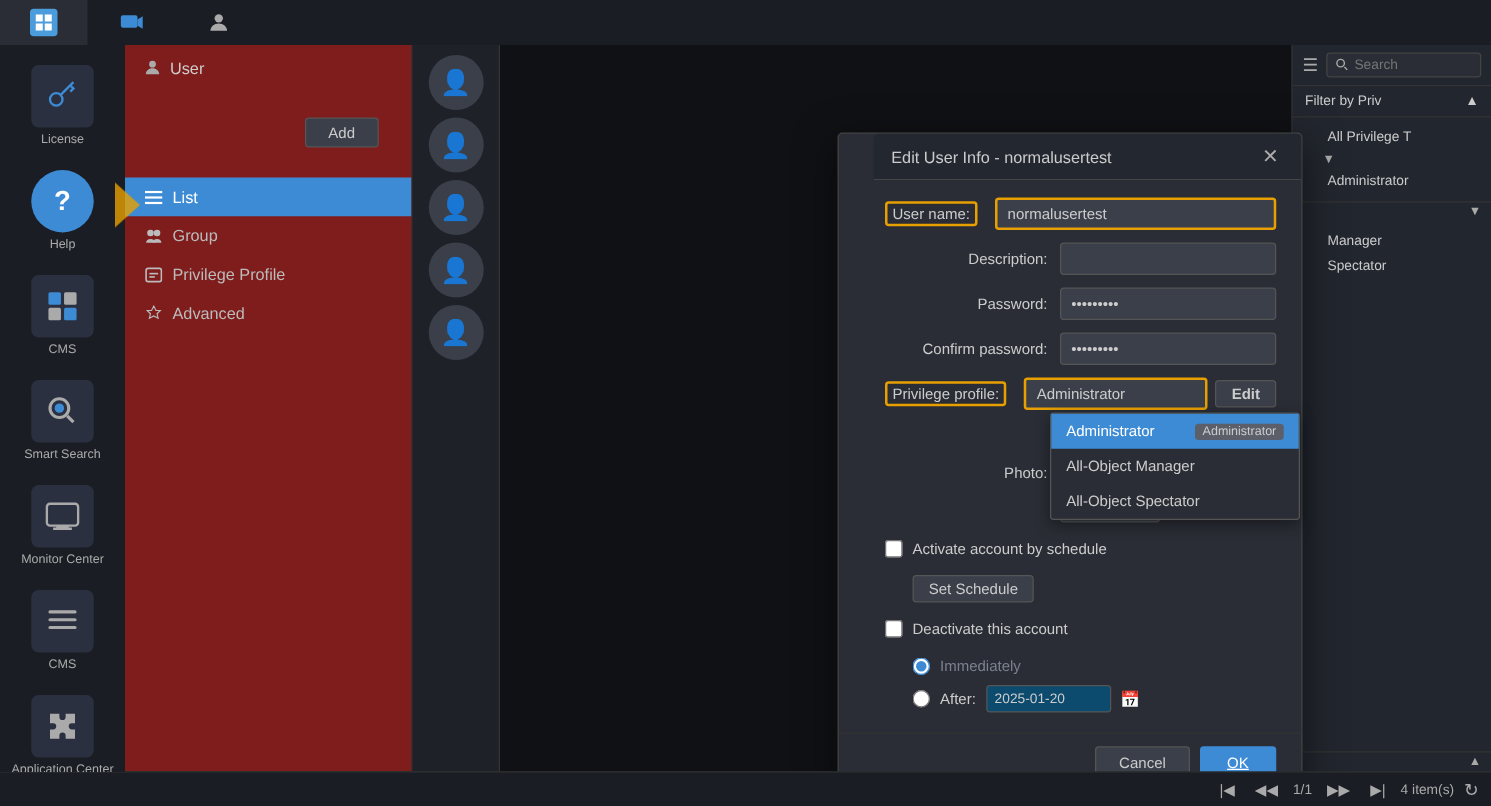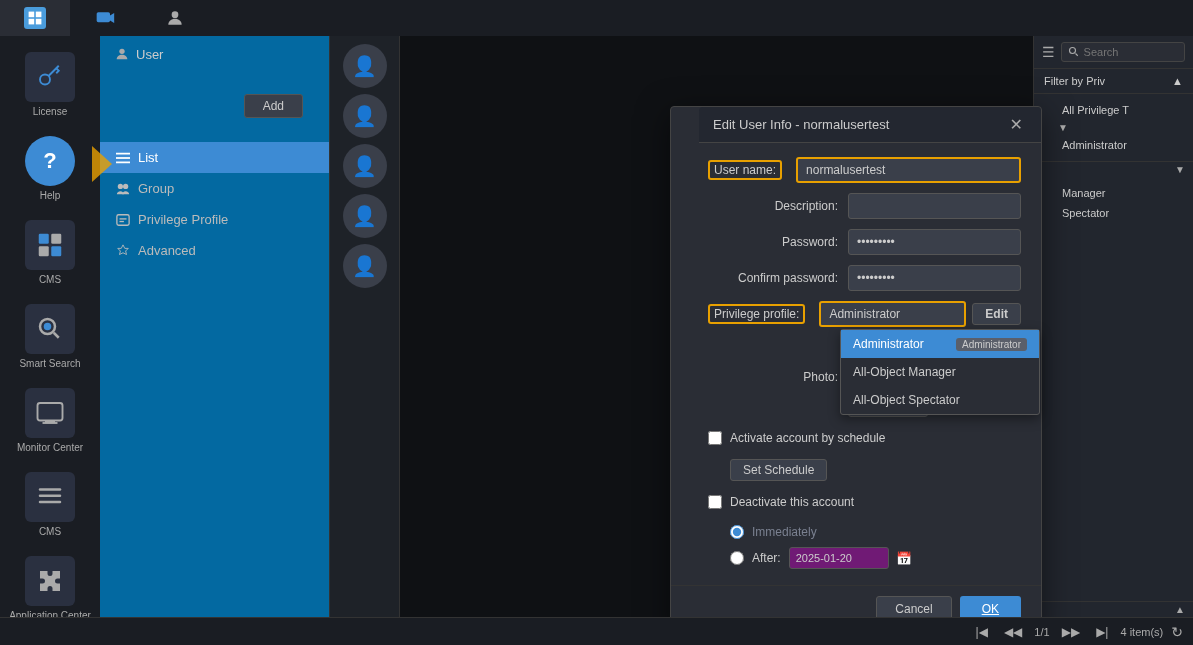--- a/index.html
+++ b/index.html
@@ -91,21 +91,21 @@
     .icon-label {
       font-size: 10px;
       color: #aaa;
       text-align: center;
       line-height: 1.2;
     }
 
     
     .left-nav {
       width: 230px;
-      background: #0369a1;
+      background: #7f1d1d;
       border-right: 1px solid #333;
       display: flex;
       flex-direction: column;
       flex-shrink: 0;
     }
     .left-nav-header {
       padding: 10px 14px;
       font-size: 13px;
       color: #ccc;
       display: flex;
@@ -448,21 +448,21 @@
     }
     .deactivate-section {
       display: flex;
       flex-direction: column;
       gap: 4px;
       padding-left: 4px;
     }
     .radio-label { color: #ccc; font-size: 12px; }
     .date-input {
       height: 22px;
-      background: #701a75;
+      background: #0c4a6e;
       border: 1px solid #555;
       border-radius: 3px;
       padding: 0 6px;
       color: #ccc;
       font-size: 11px;
       width: 100px;
       outline: none;
     }
 
     .schedule-btn {

